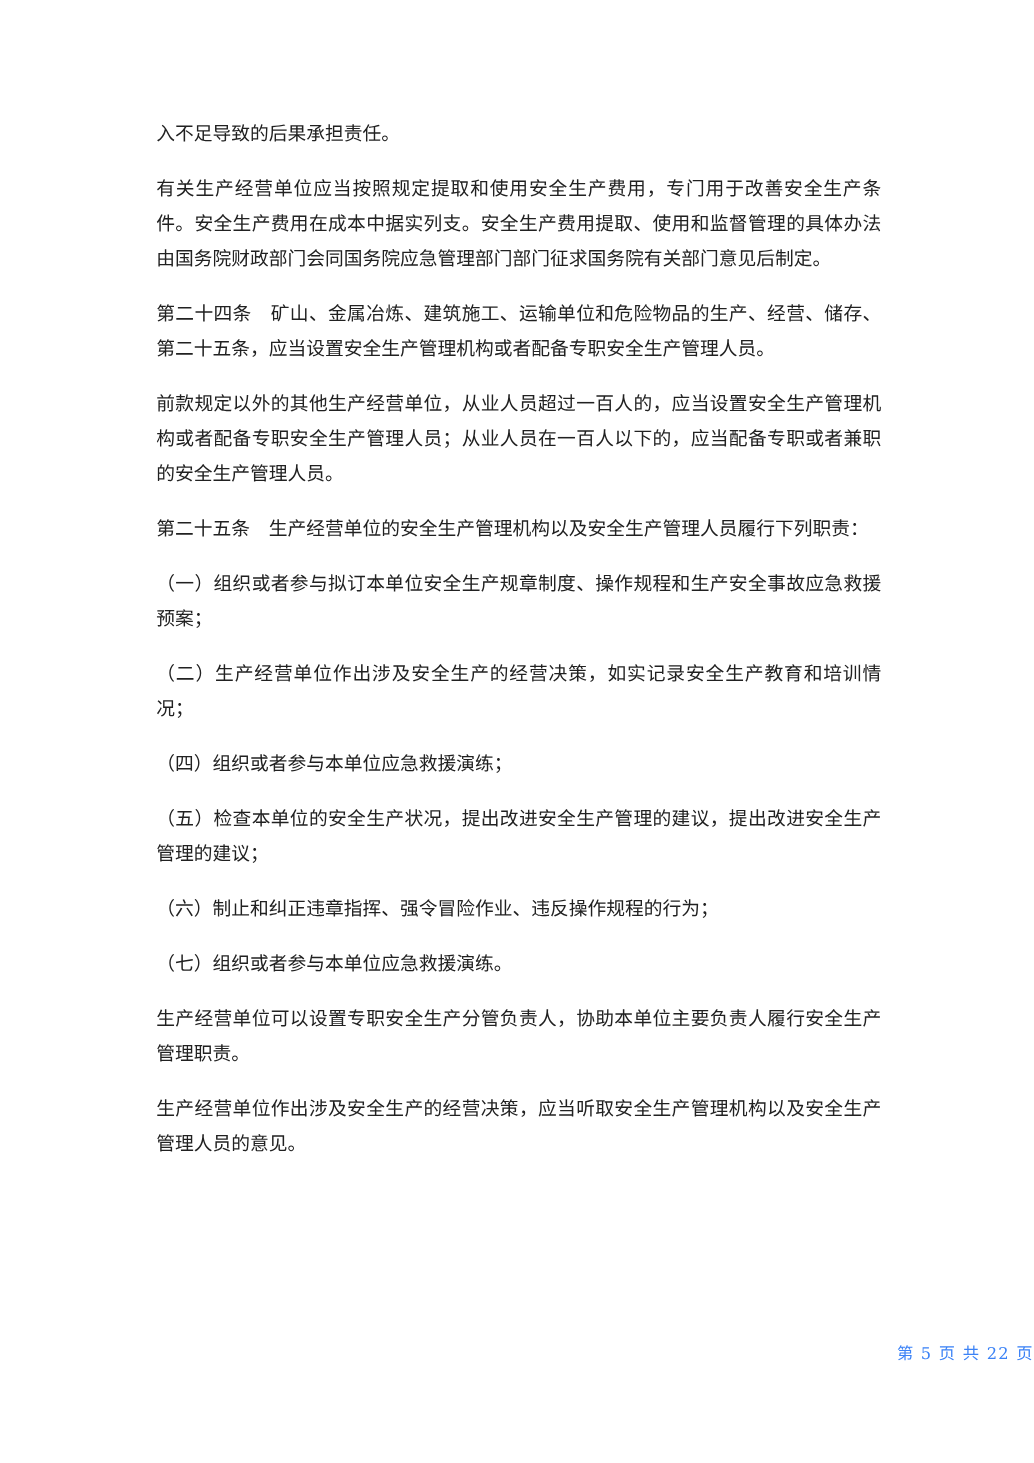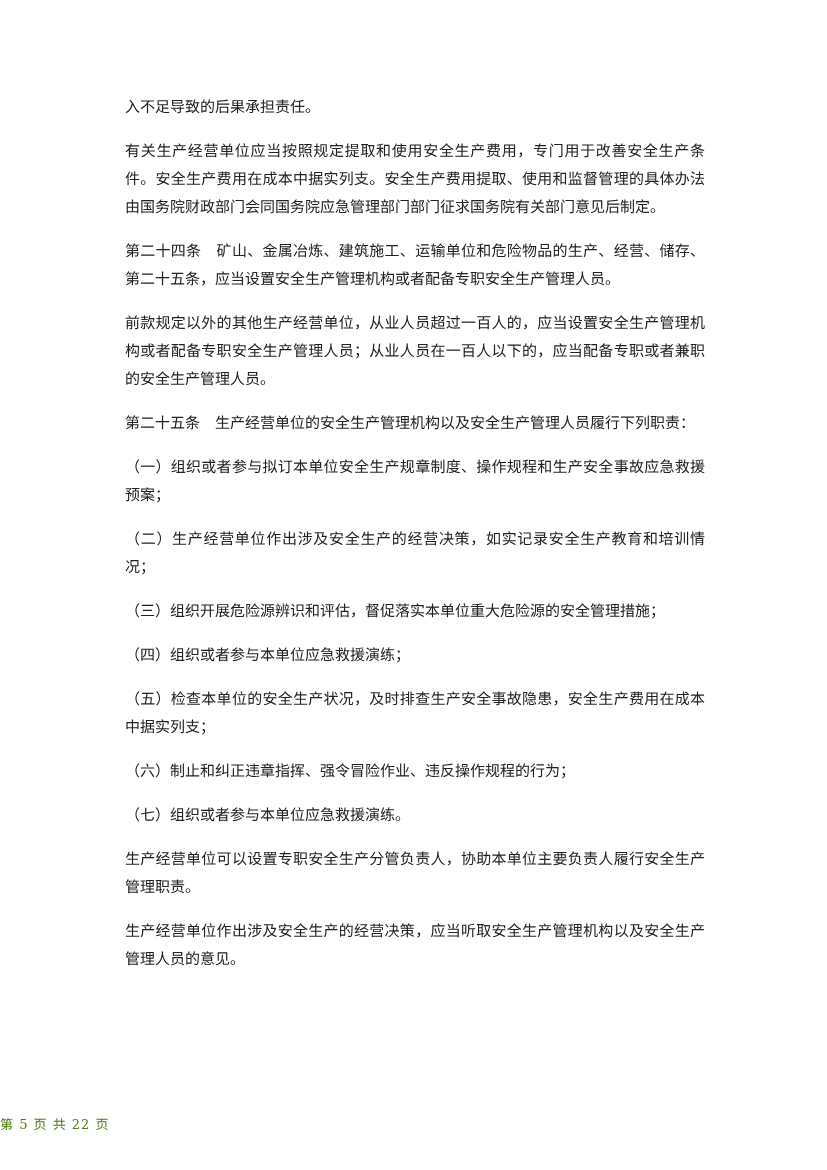--- a/index.html
+++ b/index.html
@@ -25,43 +25,41 @@
     color: #212121;
     text-align: justify;
     text-justify: inter-ideograph;
     word-break: break-all;
   }
   .page-footer {
     position: absolute;
     top: 1072px;
     left: 0;
     width: 100%;
-    text-align: left;
+    text-align: right;
     font-size: 13px;
-    color: #4d7c0f;
+    color: #3b82f6;
     letter-spacing: 1px;
     font-family: "DejaVu Serif", "Liberation Serif", serif;
-    margin-top: 42px;
   }
 </style>
 </head>
 <body>
 
 <div class="page">
   <main class="content">
     <p>入不足导致的后果承担责任。</p>
     <p>有关生产经营单位应当按照规定提取和使用安全生产费用，专门用于改善安全生产条件。安全生产费用在成本中据实列支。安全生产费用提取、使用和监督管理的具体办法由国务院财政部门会同国务院应急管理部门部门征求国务院有关部门意见后制定。</p>
     <p>第二十四条　矿山、金属冶炼、建筑施工、运输单位和危险物品的生产、经营、储存、第二十五条，应当设置安全生产管理机构或者配备专职安全生产管理人员。</p>
     <p>前款规定以外的其他生产经营单位，从业人员超过一百人的，应当设置安全生产管理机构或者配备专职安全生产管理人员；从业人员在一百人以下的，应当配备专职或者兼职的安全生产管理人员。</p>
     <p>第二十五条　生产经营单位的安全生产管理机构以及安全生产管理人员履行下列职责：</p>
     <p>（一）组织或者参与拟订本单位安全生产规章制度、操作规程和生产安全事故应急救援预案；</p>
     <p>（二）生产经营单位作出涉及安全生产的经营决策，如实记录安全生产教育和培训情况；</p>
-    <p>（三）组织开展危险源辨识和评估，督促落实本单位重大危险源的安全管理措施；</p>
     <p>（四）组织或者参与本单位应急救援演练；</p>
-    <p>（五）检查本单位的安全生产状况，及时排查生产安全事故隐患，安全生产费用在成本中据实列支；</p>
+    <p>（五）检查本单位的安全生产状况，提出改进安全生产管理的建议，提出改进安全生产管理的建议；</p>
     <p>（六）制止和纠正违章指挥、强令冒险作业、违反操作规程的行为；</p>
     <p>（七）组织或者参与本单位应急救援演练。</p>
     <p>生产经营单位可以设置专职安全生产分管负责人，协助本单位主要负责人履行安全生产管理职责。</p>
     <p>生产经营单位作出涉及安全生产的经营决策，应当听取安全生产管理机构以及安全生产管理人员的意见。</p>
   </main>
   <footer class="page-footer">
     <span>第 5 页 共 22 页</span>
   </footer>
 </div>
 

